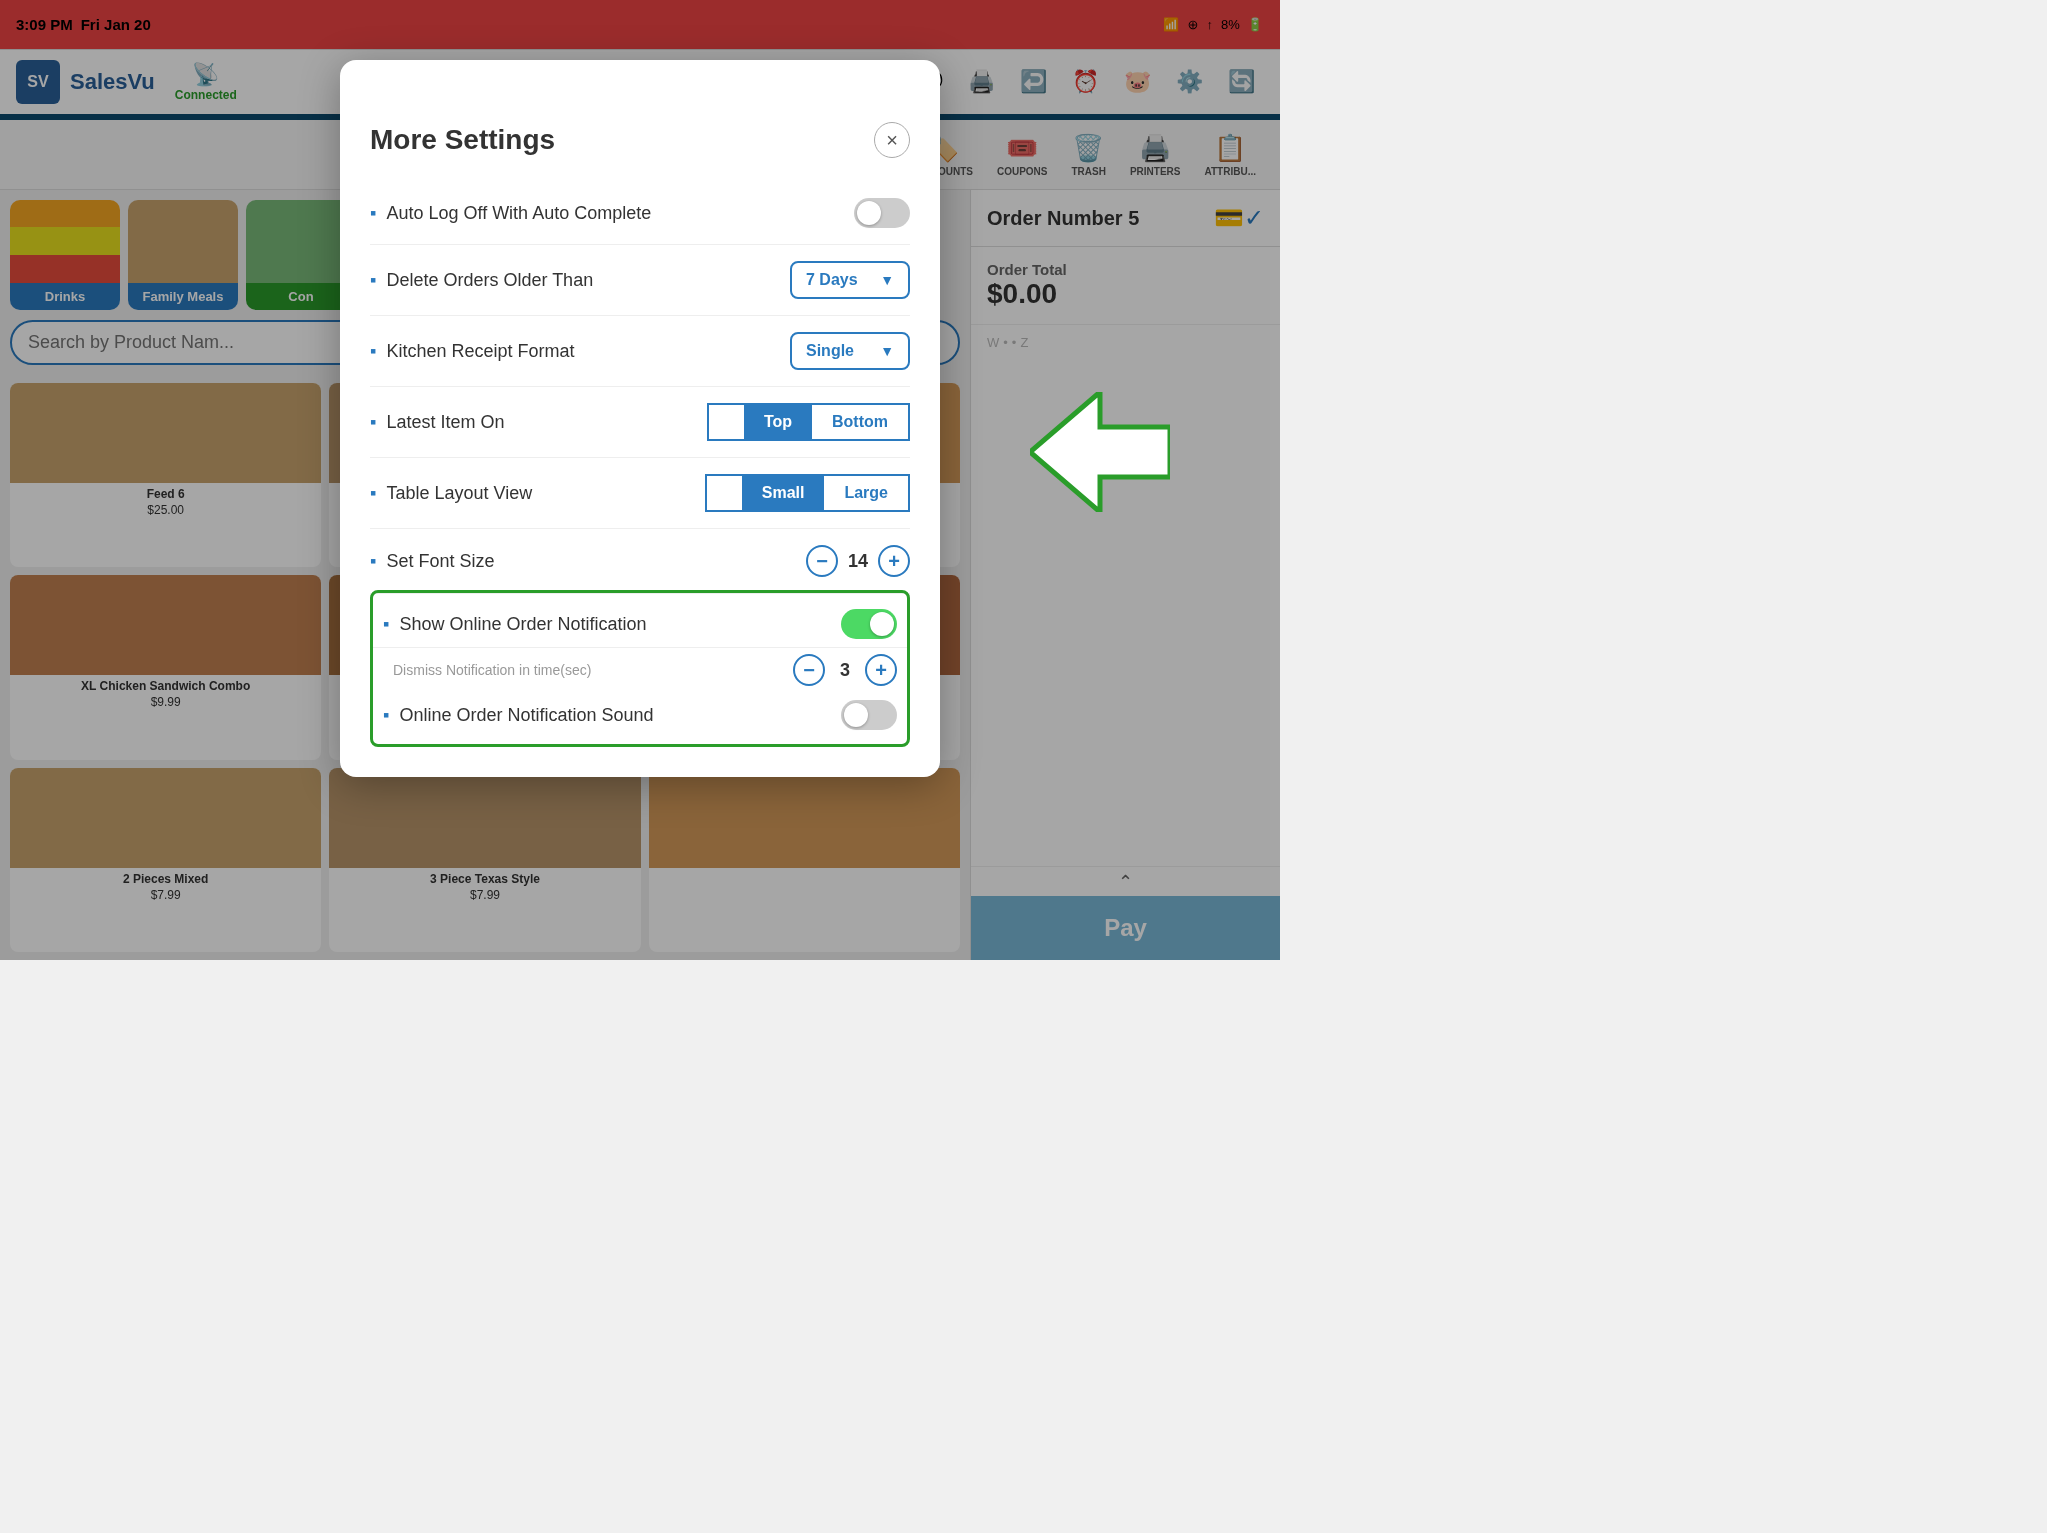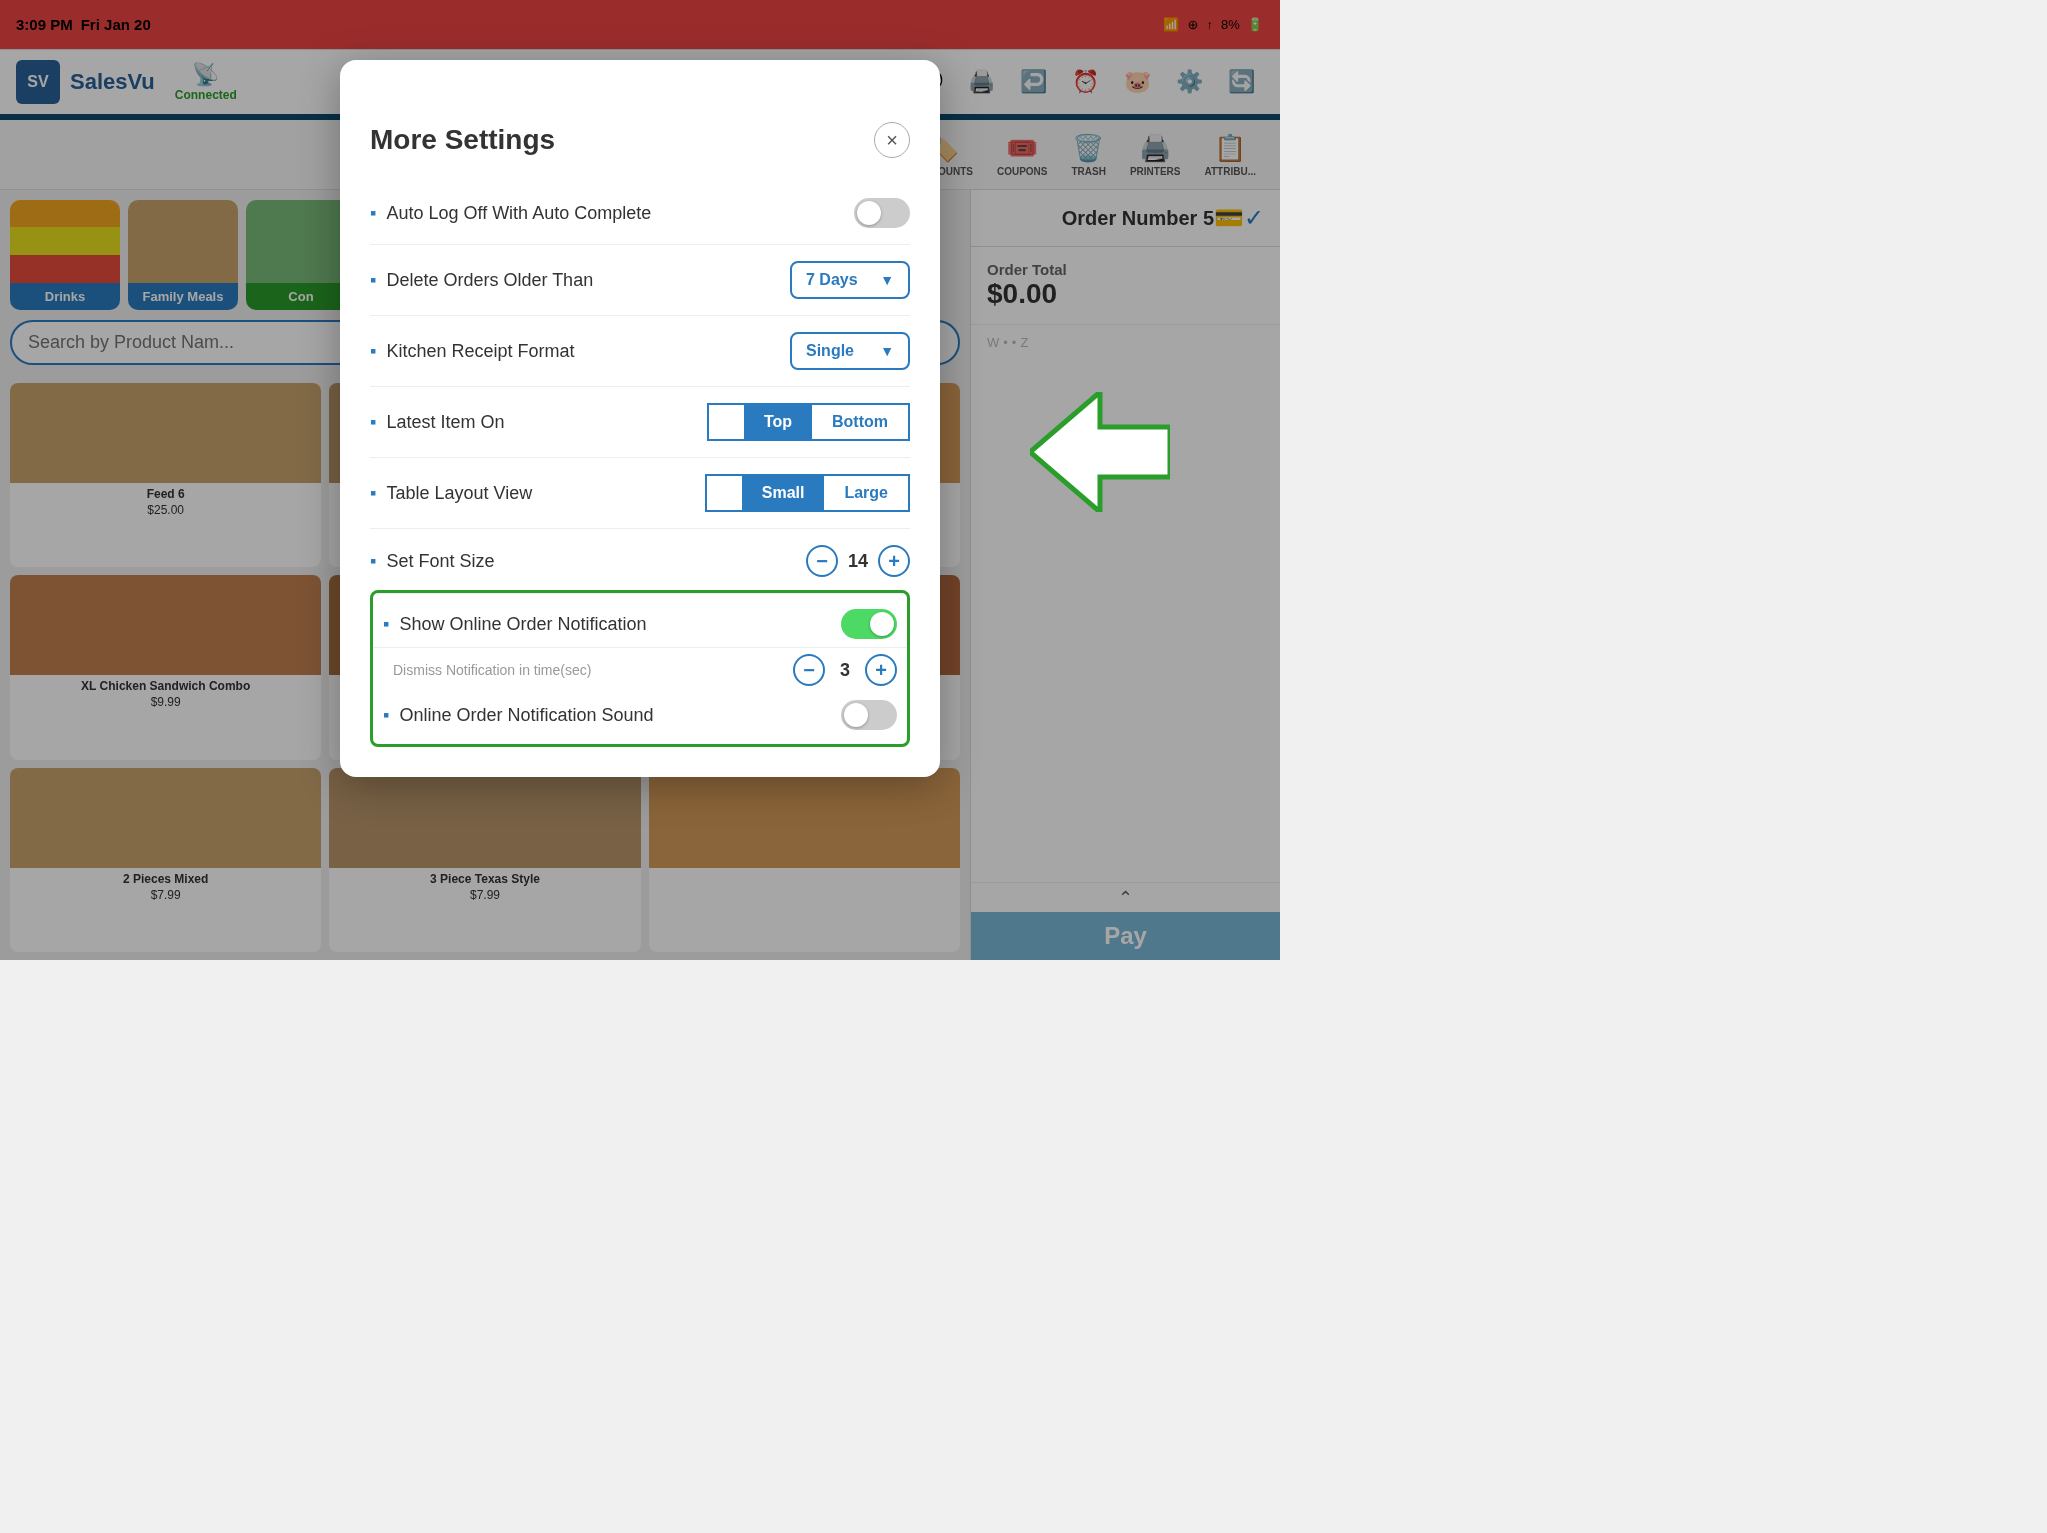--- a/index.html
+++ b/index.html
@@ -151,33 +151,33 @@
       background: #fff;
       border-left: 1px solid #ddd;
       display: flex;
       flex-direction: column;
     }
     .order-header {
       padding: 14px 16px;
       border-bottom: 1px solid #ddd;
       display: flex;
       align-items: center;
-      justify-content: flex-end;
+      justify-content: space-between;
     }
     .order-number-label { font-size: 20px; font-weight: 700; color: #333; }
     .order-card-icon { font-size: 24px; color: #2a7abf; }
     .order-total-section {
       padding: 14px 16px;
       border-bottom: 1px solid #eee;
     }
     .order-total-label { font-size: 15px; color: #666; font-weight: 600; }
     .order-total-amount { font-size: 28px; font-weight: 700; color: #333; }
     .order-body { flex: 1; }
     .pay-btn {
-      height: 48px;
+      height: 64px;
       background: #7ab8d8;
       border: none;
       cursor: pointer;
       font-size: 24px;
       font-weight: 700;
       color: white;
       width: 100%;
     }
     .chevron-up-bar {
       height: 30px;

